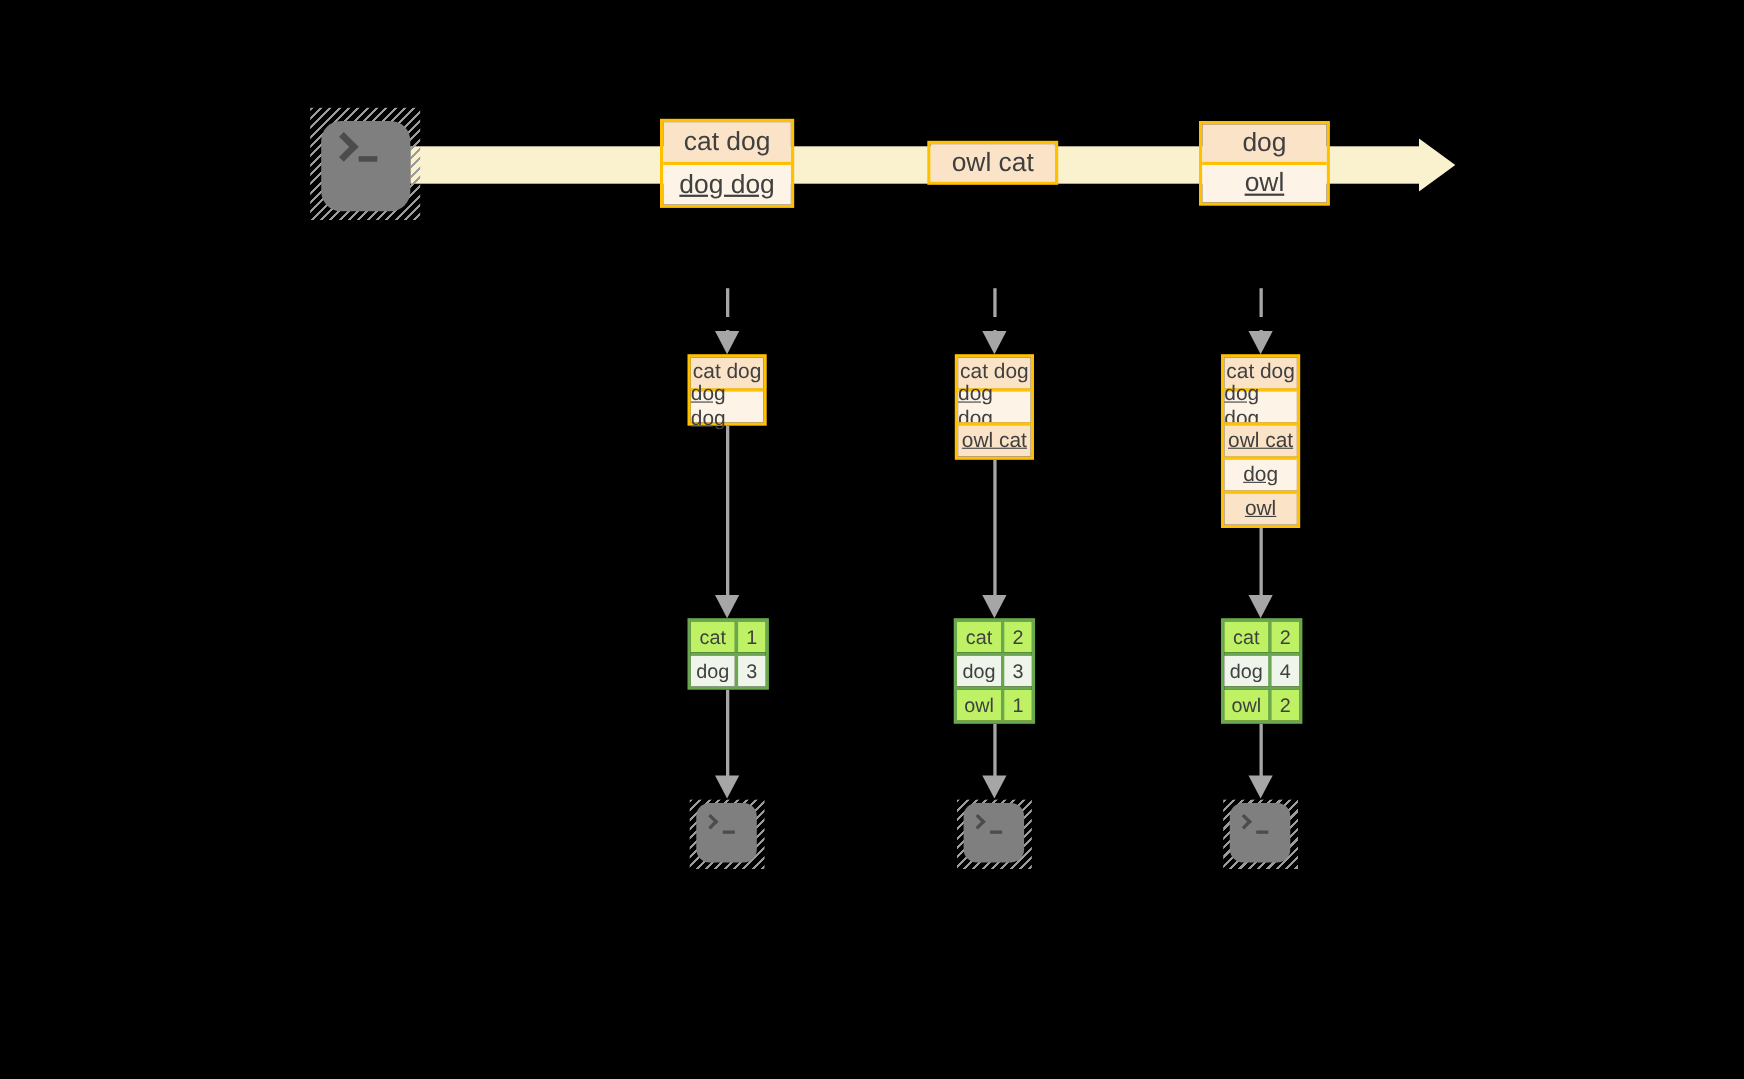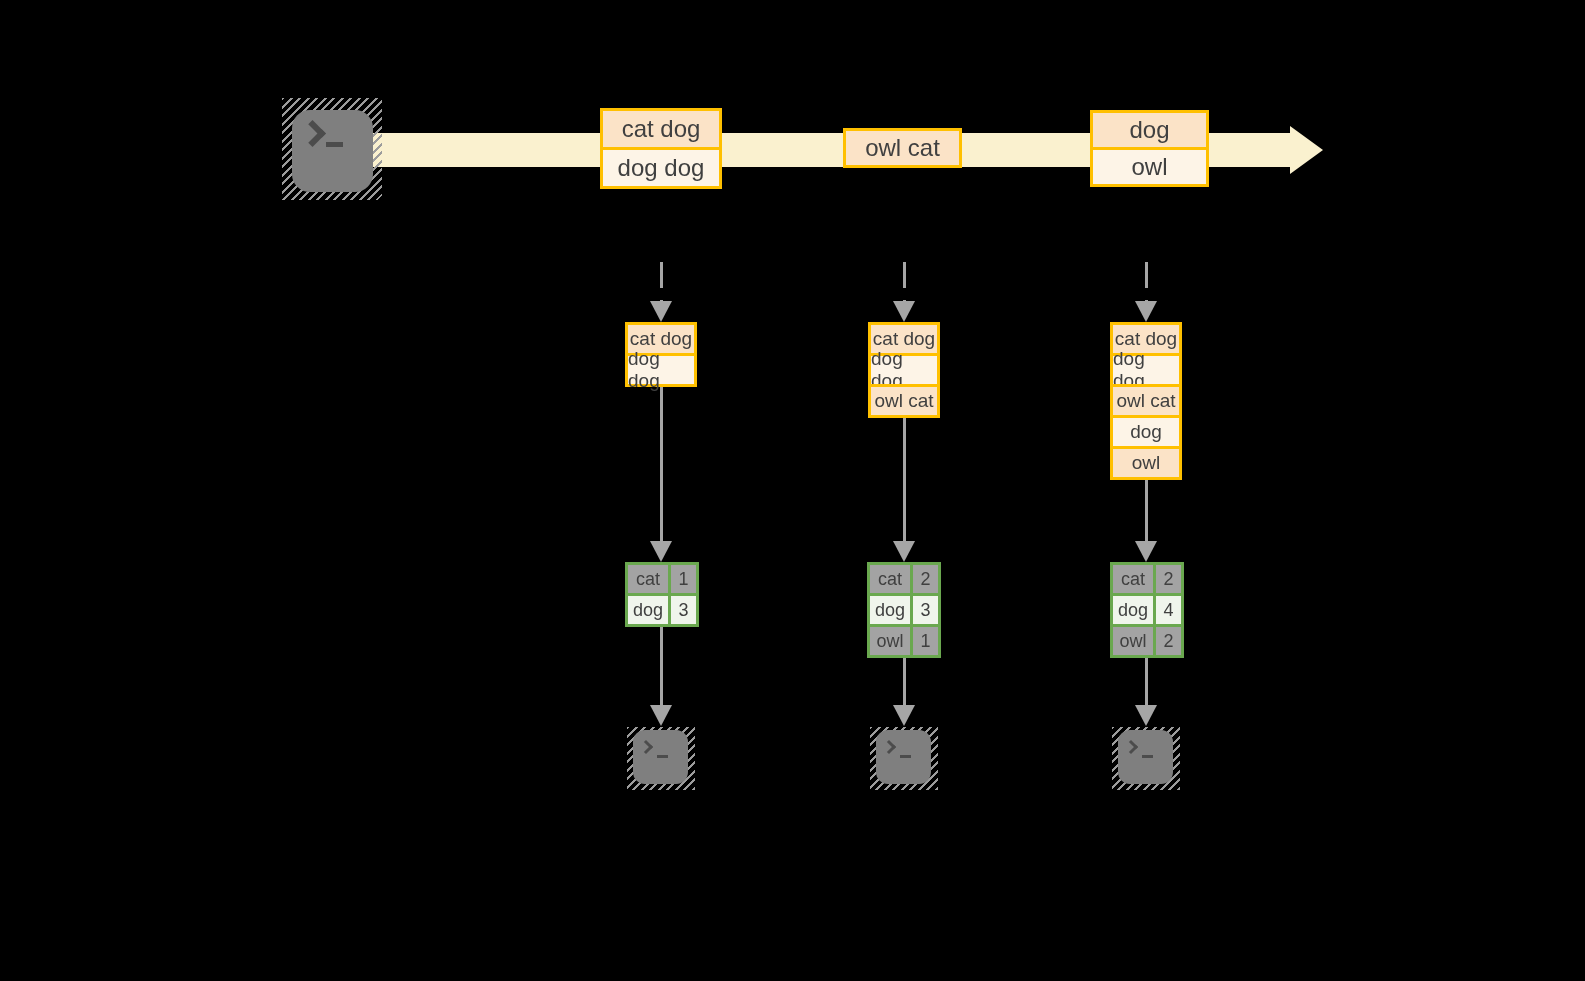--- a/index.html
+++ b/index.html
@@ -18,36 +18,36 @@
   
   .band{position:absolute;left:373px;top:133px;width:917px;height:34px;background:#FAF1CF;}
   .bandhead{position:absolute;left:1290px;top:126px;width:0;height:0;
             border-left:33px solid #FAF1CF;border-top:24px solid transparent;
             border-bottom:24px solid transparent;}
 
   
   .obox{position:absolute;box-sizing:border-box;border:3px solid #FFC000;
         display:flex;flex-direction:column;z-index:3;}
   .orow{display:flex;align-items:center;justify-content:center;}
-  .orow + .orow{border-top:3px solid #FFC000;}
+  .orow + .orow{border-top:3px solid #FFC000;text-decoration:underline;}
   .erow{height:36px;font-size:24px;}
   .erow.h34{height:34px;}
   .brow{height:28px;font-size:19px;}
   .fa{background:#FBE3C7;}
   .fb{background:#FDF4E7;}
 
   
   .gtab{position:absolute;box-sizing:border-box;border:3px solid #6AA84F;
         display:flex;flex-direction:column;z-index:3;}
   .grow{display:flex;}
   .grow + .grow{border-top:3px solid #6AA84F;}
   .gcell{height:28px;display:flex;align-items:center;justify-content:center;font-size:18px;}
   .gword{flex:1;}
   .gnum{width:25px;border-left:3px solid #6AA84F;}
-  .ga{background:#a3a3a3;}
+  .ga{background:#bef264;}
   .gb{background:#F0F5EC;}
 
   
   .stem{position:absolute;width:3px;background:#A6A6A6;z-index:2;}
   .stem.dash{background:repeating-linear-gradient(#A6A6A6 0 26px,transparent 26px 38px);}
   .ahead{position:absolute;width:0;height:0;border-left:11px solid transparent;
          border-right:11px solid transparent;border-top:21px solid #A6A6A6;z-index:2;}
 
   
   .qlabel{position:absolute;left:695px;top:461px;width:428px;height:45px;background:#FFFFFF;

